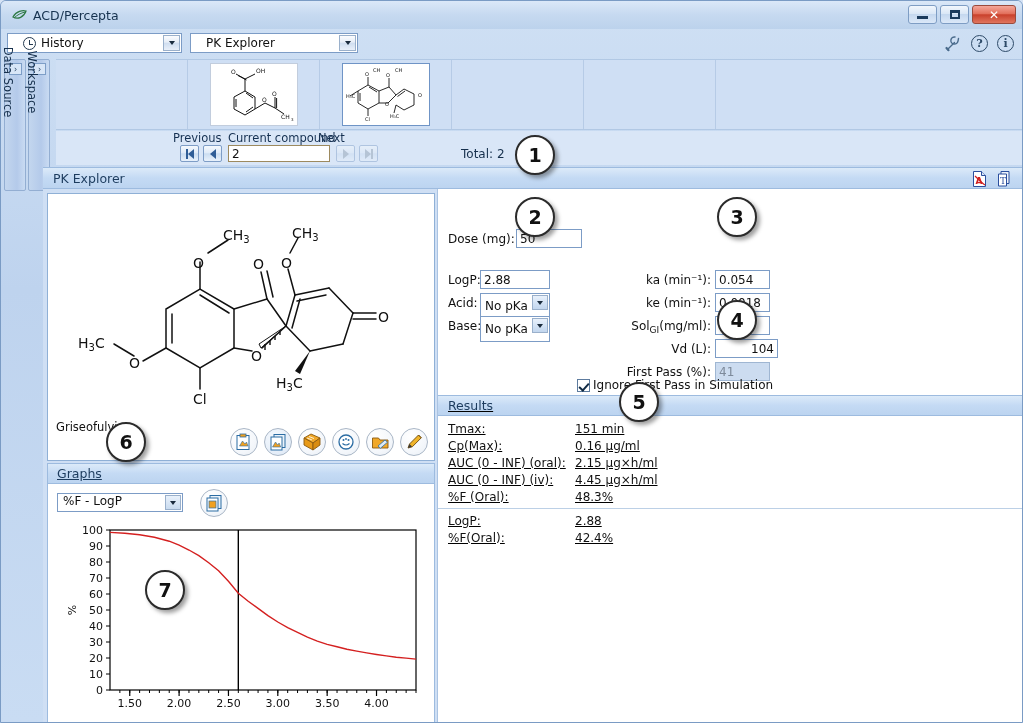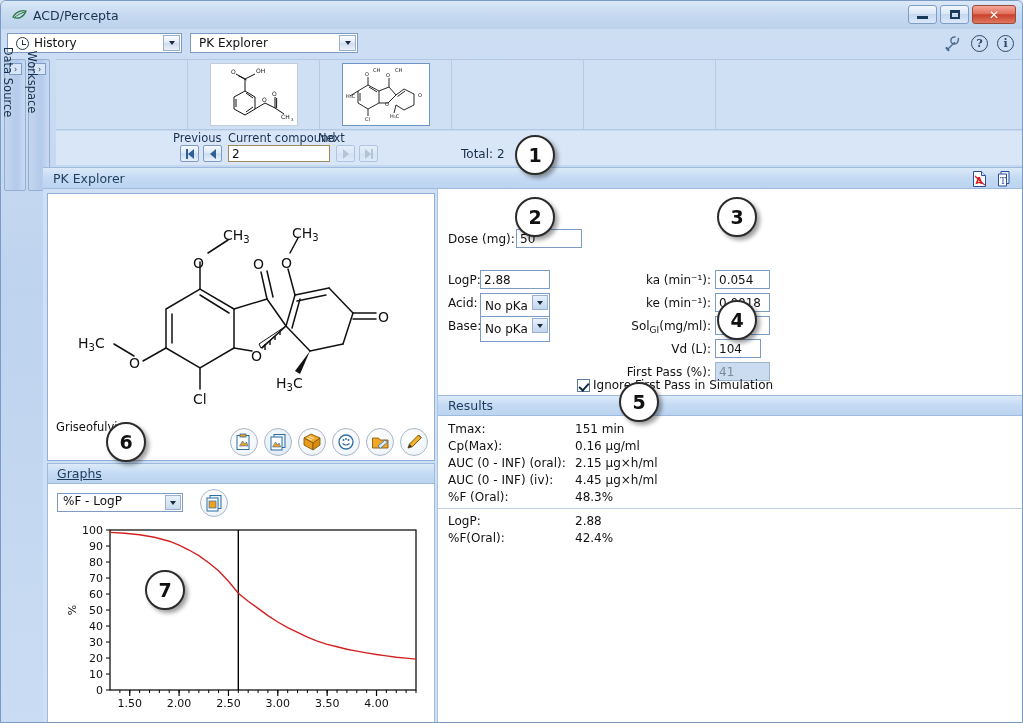--- a/index.html
+++ b/index.html
@@ -65,21 +65,21 @@
     display: flex; align-items: center;
     padding: 0 6px;
     position: relative;
   }
   .combo {
     height: 20px;
     background: #fff;
     border: 1px solid #7c9cc6;
     display: flex; align-items: center;
     font-size: 12px; color: #111;
-    padding-left: 8px;
+    padding-left: 15px;
     position: relative;
   }
   .combo .clock {
     width: 13px; height: 13px; border-radius: 50%;
     border: 1.4px solid #243a50; margin-right: 5px; position: relative;
     flex: 0 0 auto;
   }
   .combo .clock::before { content:""; position:absolute; left:5px; top:2.5px; width:1.2px; height:4.2px; background:#243a50;}
   .combo .clock::after  { content:""; position:absolute; left:5px; top:6px; width:4px; height:1.2px; background:#243a50;}
   .combo .arrow {
@@ -271,21 +271,21 @@
   .chkbox {
     width:13px;height:13px;border:1px solid #5d7b9e;background:#fff;margin-right:3px;
     display:flex;align-items:center;justify-content:center;position:relative;
   }
   .chkbox::after {
     content:"";position:absolute;left:3px;top:1px;width:4px;height:8px;
     border:solid #102a44;border-width:0 2px 2px 0;transform:rotate(42deg);
   }
 
   
-  #results-panel { position:absolute; left:0; right:0; top:206px; bottom:0; background:#fff; }
+  #results-panel { position:absolute; left:0; right:0; top:206px; bottom:0; background:#fff;text-decoration:underline; }
   #results-header {
     height:21px; background: linear-gradient(to bottom,#dceaf9 0%, #c4daf4 50%, #bcd4f0 100%);
     border-top:1px solid #9dbbdf; border-bottom:1px solid #9dbbdf;
     display:flex; align-items:center; padding-left:10px; font-size:12.5px; color:#1d3c5e;
   }
   .res-table { padding: 4px 0 0 10px; }
   .res-row { display:flex; font-size:12px; color:#111; height:17px; align-items:center;}
   .res-key { width: 127px; }
   .res-val { }
   .res-sep { border-top:1px solid #bcd0e6; margin: 3px 0 3px 0; }
@@ -730,21 +730,21 @@
             <span class="fld-label" style="left:140px; top:84px; width:133px; text-align:right;">ka (min⁻¹):</span>
             <input class="fld-input" style="left: 277px; top: 81px; width: 55px;" value="0.054">
 
             <span class="fld-label" style="left:140px; top:107px; width:133px; text-align:right;">ke (min⁻¹):</span>
             <input class="fld-input" style="left: 277px; top: 104px; width: 55px;" value="0.0018">
 
             <span class="fld-label" style="left:140px; top:130px; width:133px; text-align:right;"><span>Sol</span><sub style="font-size:9px;">GI</sub><span>(mg/ml):</span></span>
             <input class="fld-input" style="left: 277px; top: 127px; width: 55px;" value="0.013">
 
             <span class="fld-label" style="left:140px; top:153px; width:133px; text-align:right;">Vd (L):</span>
-            <input class="fld-input" style="left: 277px; top: 150px; width: 46px;" value="104">
+            <input class="fld-input" style="left: 277px; top: 150px; width: 63px; text-align: right;" value="104">
 
             <span class="fld-label" style="left:140px; top:176px; width:133px; text-align:right;">First Pass (%):</span>
             <input class="fld-input readonly" style="left: 277px; top: 173px; width: 55px;" readonly="" value="41">
 
             <div class="chk-row" style="left:139px; top:189px;">
               <span class="chkbox"></span>
               <span>Ignore First Pass in Simulation</span>
             </div>
           </div>
 

